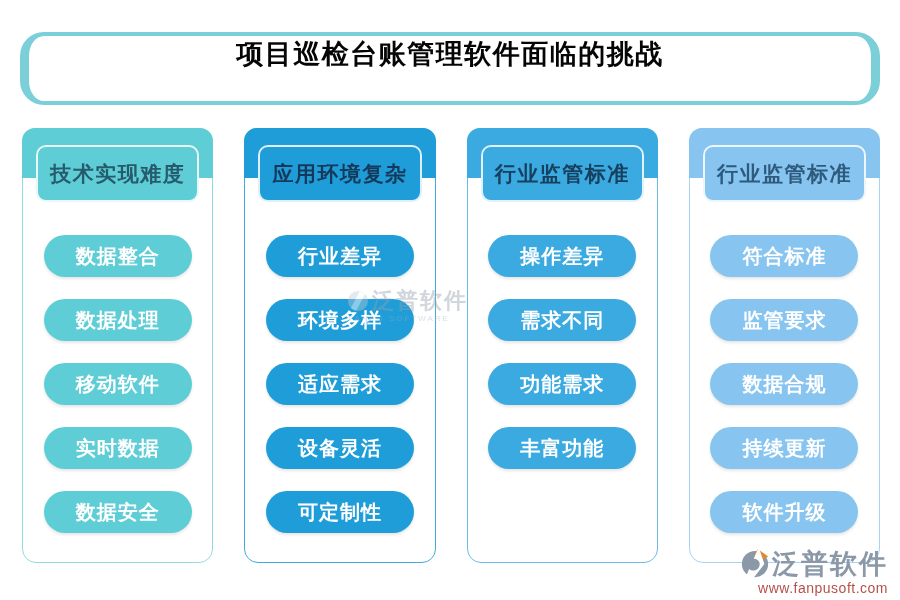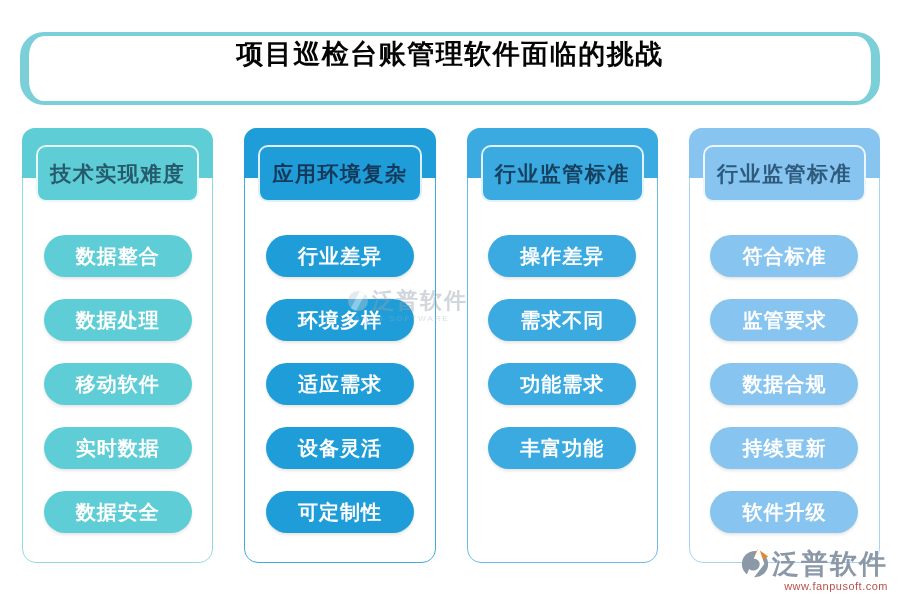--- a/index.html
+++ b/index.html
@@ -66,21 +66,21 @@
   }
   .wm-name{font-size:22px;font-weight:bold;color:rgba(145,160,172,0.85);letter-spacing:2px;}
   .wm-caption{font-size:8px;color:rgba(160,175,188,0.8);letter-spacing:2px;margin-top:-2px;}
   
   .brand{
     position:absolute;right:12px;top:546px;z-index:6;
     display:flex;flex-direction:column;align-items:flex-end;
   }
   .brand-row{display:flex;align-items:center;gap:2px;}
   .brand-name{font-size:27px;font-weight:bold;color:#8A98A8;letter-spacing:2px;}
-  .brand-url{font-size:11px;color:#B5514B;letter-spacing:0.5px;margin-top:-2px;}
+  .brand-url{font-size:14px;color:#B5514B;letter-spacing:0.5px;margin-top:-2px;}
   .brand-icon{width:30px;height:30px;display:block;}
 </style>
 </head>
 <body style="--title-border: #7BCFD9;">
 
 <div class="title-box">
   <span class="title-text">项目巡检台账管理软件面临的挑战</span>
 </div>
 
 <div class="columns" id="columns">

